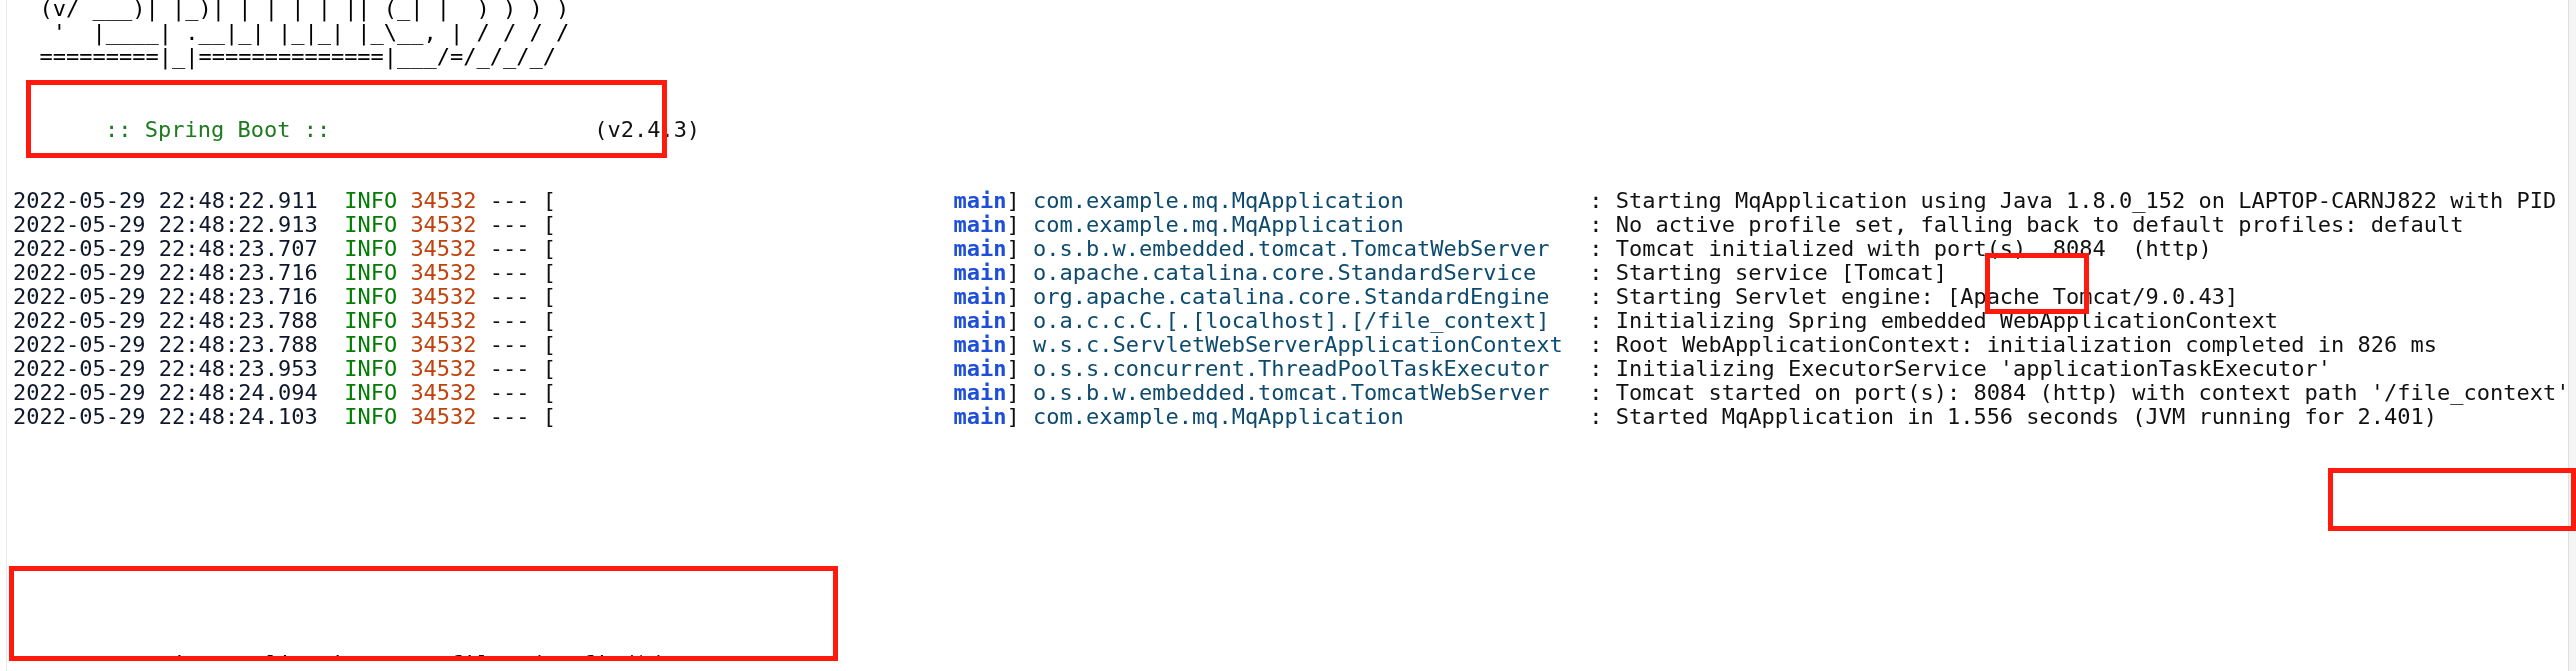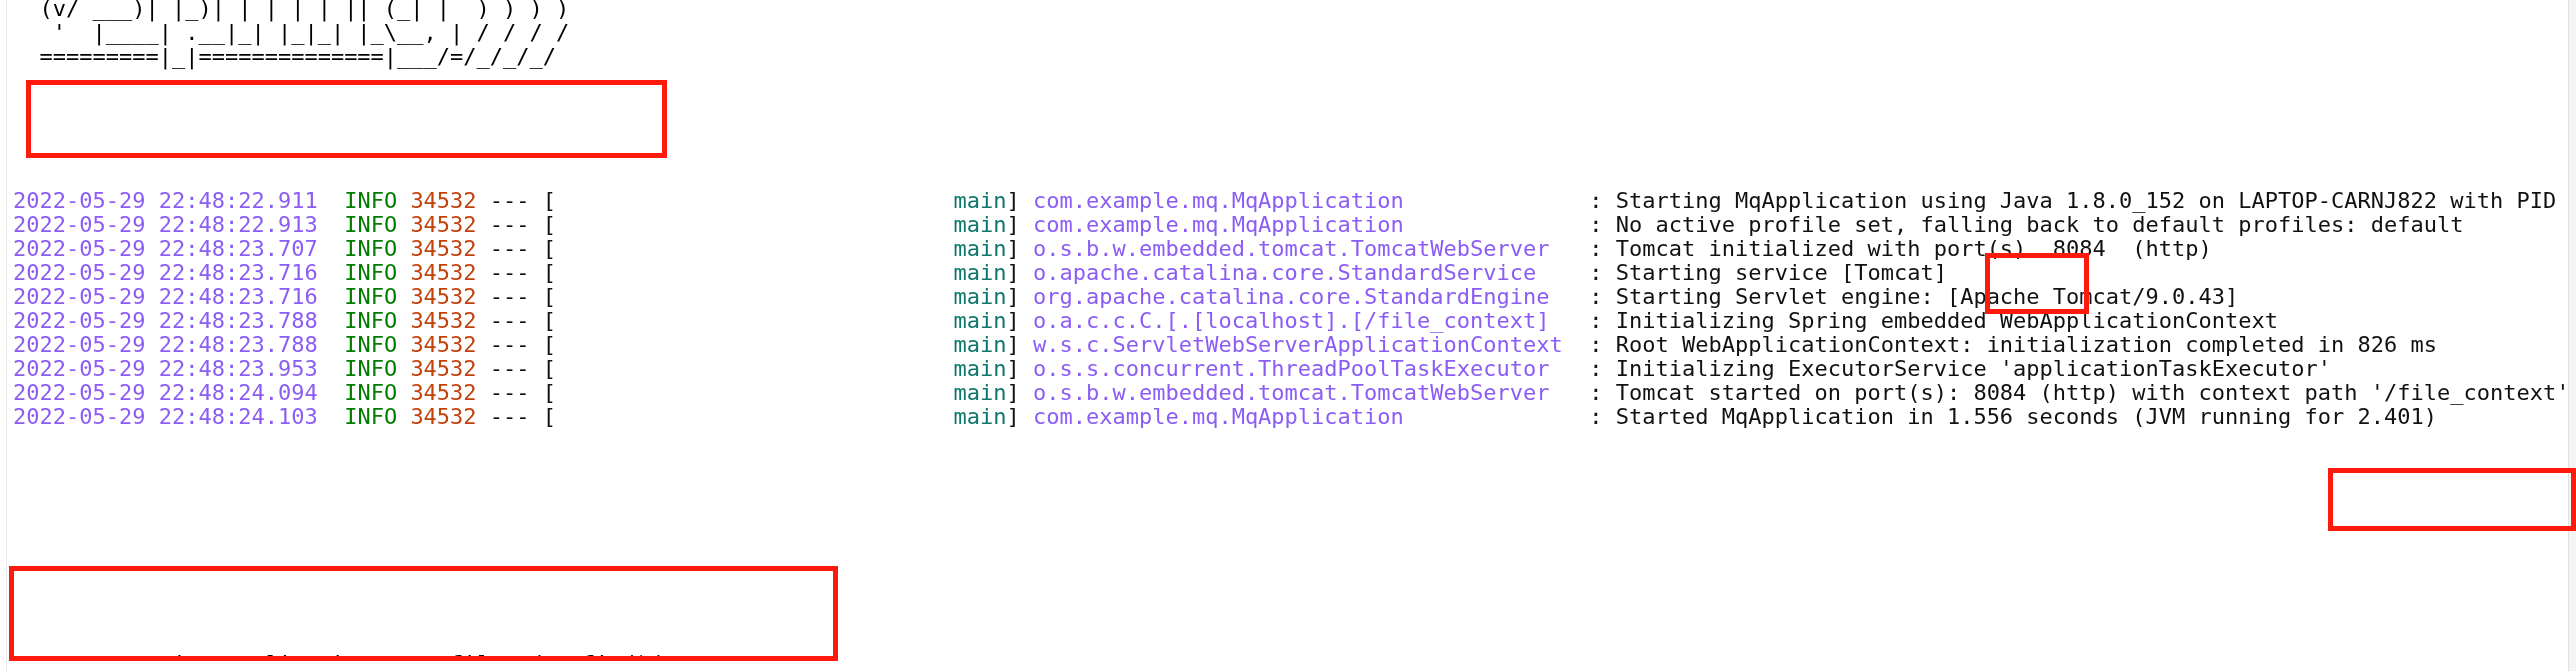--- a/index.html
+++ b/index.html
@@ -67,26 +67,26 @@
     position: absolute;
     left: 0;
     top: 189px;
     white-space: pre;
   }
   .log-row {
     height: 24px;
     line-height: 24px;
     white-space: pre;
   }
-  .c-ts    { color: #8b5cf6; text-align: right; }
+  .c-ts    { color: #0f172a; text-align: right; }
   .c-level { color: #007d00; margin-top: 12px; }
   .c-pid   { color: #c2410c; }
   .c-sep   { color: #111111; }
-  .c-thread{ color: #0f766e; }
-  .c-logger{ color: #8b5cf6; }
+  .c-thread{ color: #1d4ed8; font-weight: bold; }
+  .c-logger{ color: #0c4a6e; }
   .c-msg   { color: #111111; }
 
   
   .redbox {
     position: absolute;
     border: 5.5px solid #ff1a0d;
     box-sizing: border-box;
     background: transparent;
     pointer-events: none;
   }
@@ -123,20 +123,23 @@
 <div class="console">
 
   
   <div class="banner">
 <span>  (v/ ___)| |_)| | | | | || (_| |  ) ) ) )</span>
 <span>   '  |____| .__|_| |_|_| |_\__, | / / / /</span>
 <span>  =========|_|==============|___/=/_/_/_/</span>
   </div>
 
   
+  <div style="position:absolute;left:39px;top:94px;white-space:pre;font-size:22px;line-height:24px;">
+    <span class="banner-version-line">:: Spring Boot ::</span><span style="display:inline-block;width:264px;"></span><span class="banner-version-num">(v2.4.3)</span>
+  </div>
 
   
   <div class="log-lines"><div class="log-row"><span class="c-ts">2022-05-29 22:48:22.911</span>  <span class="c-level">INFO</span> <span class="c-pid">34532</span> <span class="c-sep">---</span> <span class="c-sep">[</span>                              <span class="c-thread">main</span><span class="c-sep">]</span> <span class="c-logger">com.example.mq.MqApplication</span>              <span class="c-msg">: </span><span class="c-msg">Starting MqApplication using Java 1.8.0_152 on LAPTOP-CARNJ822 with PID</span></div><div class="log-row"><span class="c-ts">2022-05-29 22:48:22.913</span>  <span class="c-level">INFO</span> <span class="c-pid">34532</span> <span class="c-sep">---</span> <span class="c-sep">[</span>                              <span class="c-thread">main</span><span class="c-sep">]</span> <span class="c-logger">com.example.mq.MqApplication</span>              <span class="c-msg">: </span><span class="c-msg">No active profile set, falling back to default profiles: default</span></div><div class="log-row"><span class="c-ts">2022-05-29 22:48:23.707</span>  <span class="c-level">INFO</span> <span class="c-pid">34532</span> <span class="c-sep">---</span> <span class="c-sep">[</span>                              <span class="c-thread">main</span><span class="c-sep">]</span> <span class="c-logger">o.s.b.w.embedded.tomcat.TomcatWebServer</span>   <span class="c-msg">: </span><span class="c-msg">Tomcat initialized with port(s)  8084  (http)</span></div><div class="log-row"><span class="c-ts">2022-05-29 22:48:23.716</span>  <span class="c-level">INFO</span> <span class="c-pid">34532</span> <span class="c-sep">---</span> <span class="c-sep">[</span>                              <span class="c-thread">main</span><span class="c-sep">]</span> <span class="c-logger">o.apache.catalina.core.StandardService</span>    <span class="c-msg">: </span><span class="c-msg">Starting service [Tomcat]</span></div><div class="log-row"><span class="c-ts">2022-05-29 22:48:23.716</span>  <span class="c-level">INFO</span> <span class="c-pid">34532</span> <span class="c-sep">---</span> <span class="c-sep">[</span>                              <span class="c-thread">main</span><span class="c-sep">]</span> <span class="c-logger">org.apache.catalina.core.StandardEngine</span>   <span class="c-msg">: </span><span class="c-msg">Starting Servlet engine: [Apache Tomcat/9.0.43]</span></div><div class="log-row"><span class="c-ts">2022-05-29 22:48:23.788</span>  <span class="c-level">INFO</span> <span class="c-pid">34532</span> <span class="c-sep">---</span> <span class="c-sep">[</span>                              <span class="c-thread">main</span><span class="c-sep">]</span> <span class="c-logger">o.a.c.c.C.[.[localhost].[/file_context]</span>   <span class="c-msg">: </span><span class="c-msg">Initializing Spring embedded WebApplicationContext</span></div><div class="log-row"><span class="c-ts">2022-05-29 22:48:23.788</span>  <span class="c-level">INFO</span> <span class="c-pid">34532</span> <span class="c-sep">---</span> <span class="c-sep">[</span>                              <span class="c-thread">main</span><span class="c-sep">]</span> <span class="c-logger">w.s.c.ServletWebServerApplicationContext</span>  <span class="c-msg">: </span><span class="c-msg">Root WebApplicationContext: initialization completed in 826 ms</span></div><div class="log-row"><span class="c-ts">2022-05-29 22:48:23.953</span>  <span class="c-level">INFO</span> <span class="c-pid">34532</span> <span class="c-sep">---</span> <span class="c-sep">[</span>                              <span class="c-thread">main</span><span class="c-sep">]</span> <span class="c-logger">o.s.s.concurrent.ThreadPoolTaskExecutor</span>   <span class="c-msg">: </span><span class="c-msg">Initializing ExecutorService 'applicationTaskExecutor'</span></div><div class="log-row"><span class="c-ts">2022-05-29 22:48:24.094</span>  <span class="c-level">INFO</span> <span class="c-pid">34532</span> <span class="c-sep">---</span> <span class="c-sep">[</span>                              <span class="c-thread">main</span><span class="c-sep">]</span> <span class="c-logger">o.s.b.w.embedded.tomcat.TomcatWebServer</span>   <span class="c-msg">: </span><span class="c-msg">Tomcat started on port(s): 8084 (http) with context path '/file_context'</span></div><div class="log-row"><span class="c-ts">2022-05-29 22:48:24.103</span>  <span class="c-level">INFO</span> <span class="c-pid">34532</span> <span class="c-sep">---</span> <span class="c-sep">[</span>                              <span class="c-thread">main</span><span class="c-sep">]</span> <span class="c-logger">com.example.mq.MqApplication</span>              <span class="c-msg">: </span><span class="c-msg">Started MqApplication in 1.556 seconds (JVM running for 2.401)</span></div></div>
 </div>
 
 <div class="redbox" id="redbox-banner" style="border-color: rgb(255, 26, 13);"></div>
 <div class="redbox" id="redbox-port" style="border-color: rgb(255, 26, 13);"></div>
 <div class="redbox" id="redbox-ctxpath" style="border-color: rgb(255, 26, 13);"></div>
 
 <div class="note-box" style="border-color: rgb(255, 26, 13);">

